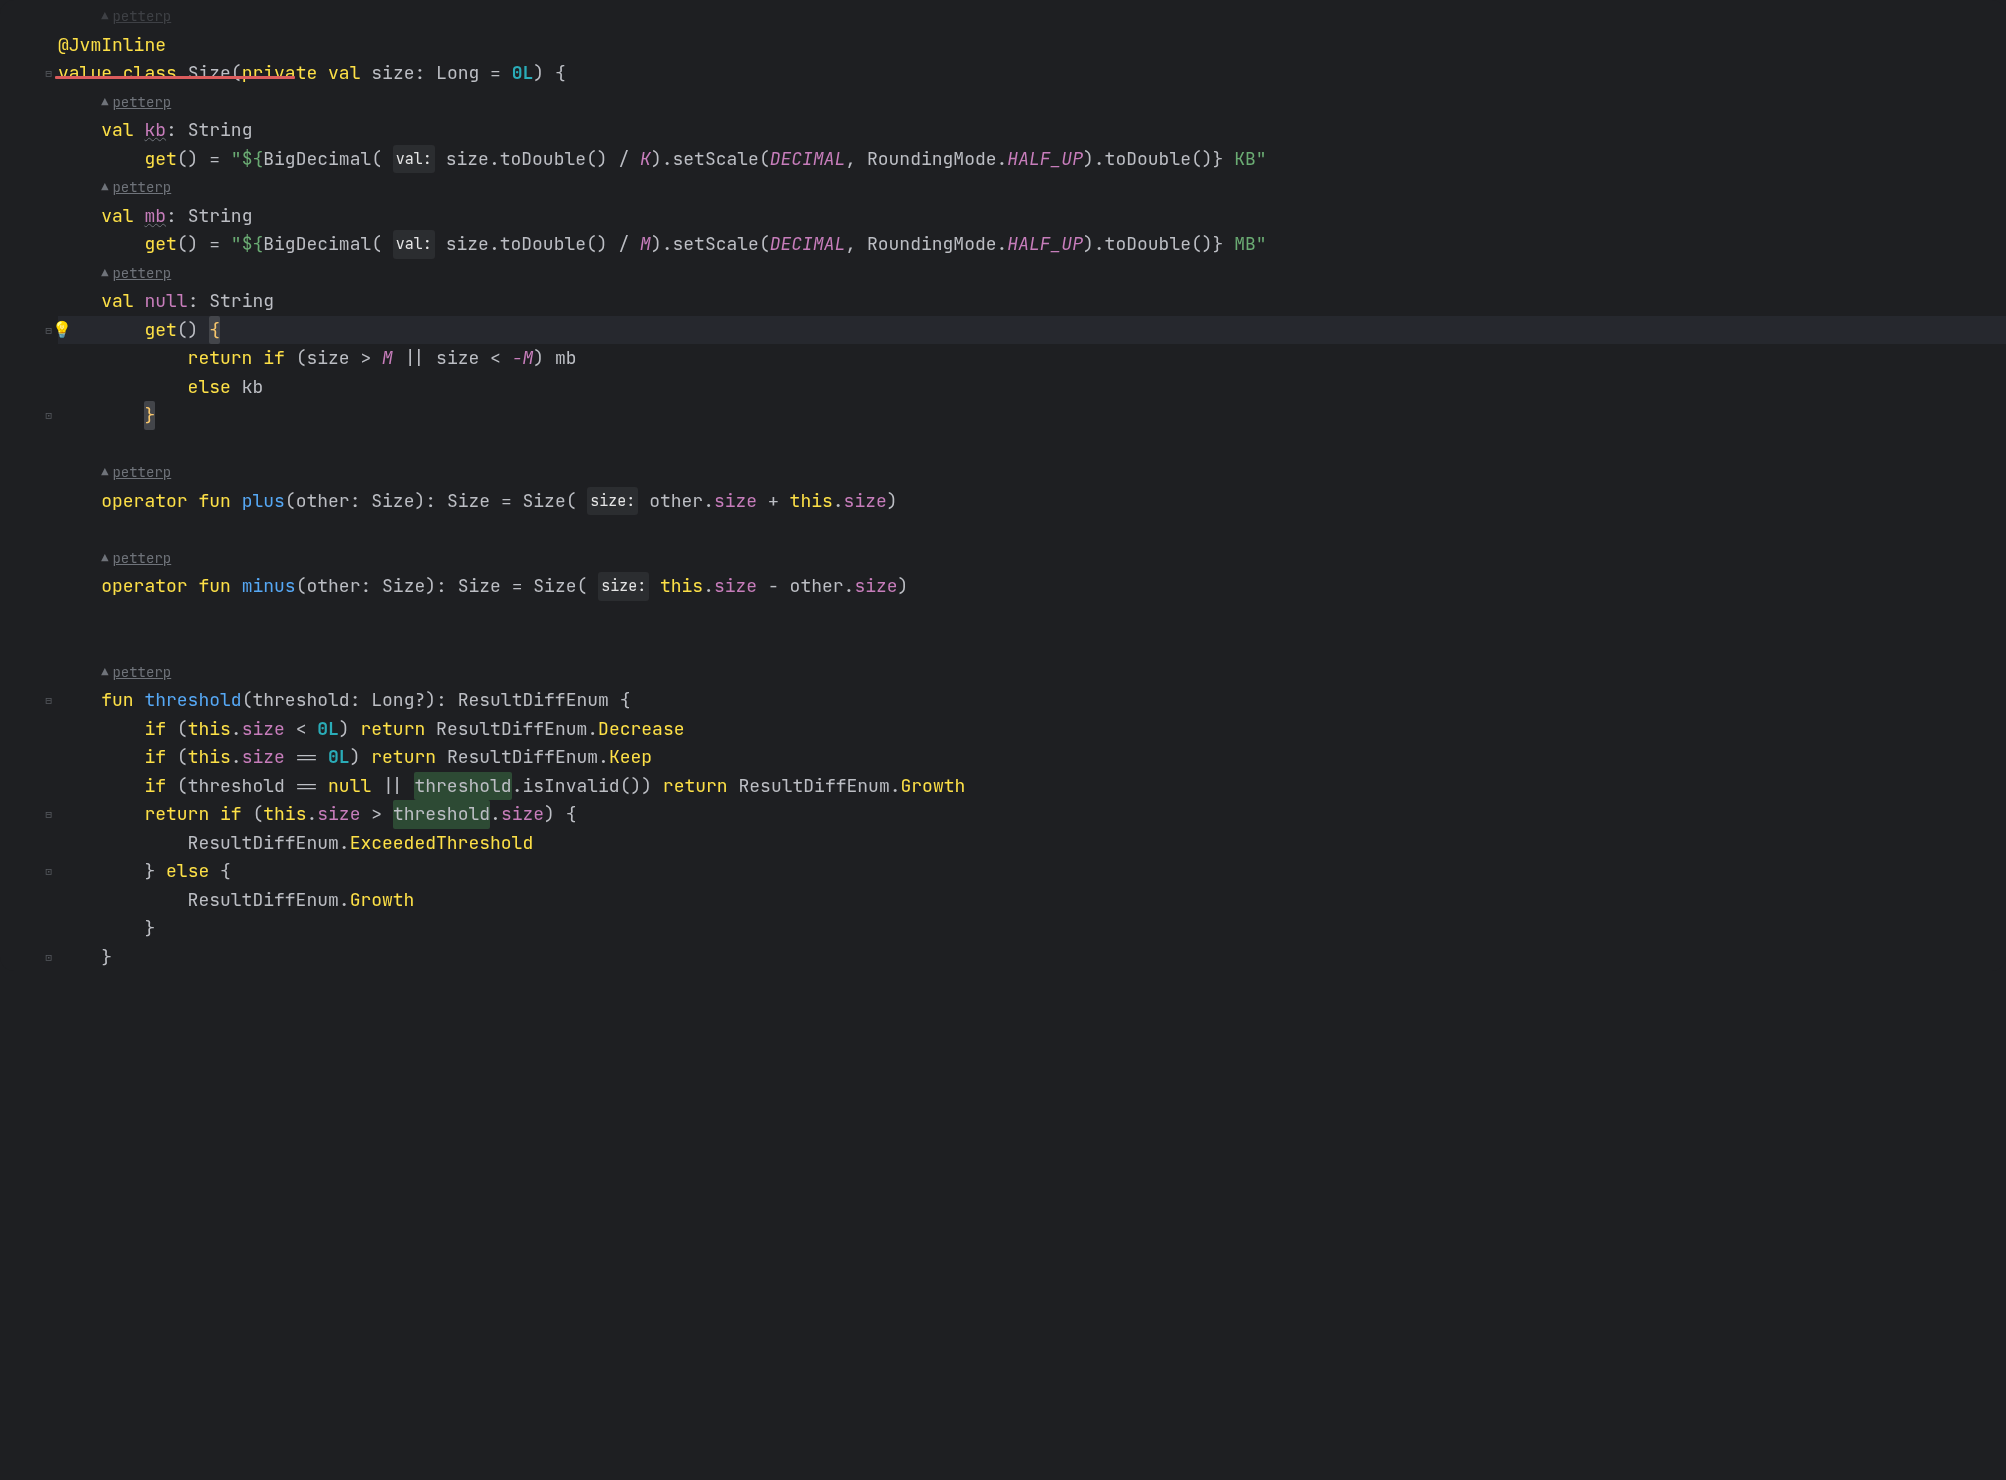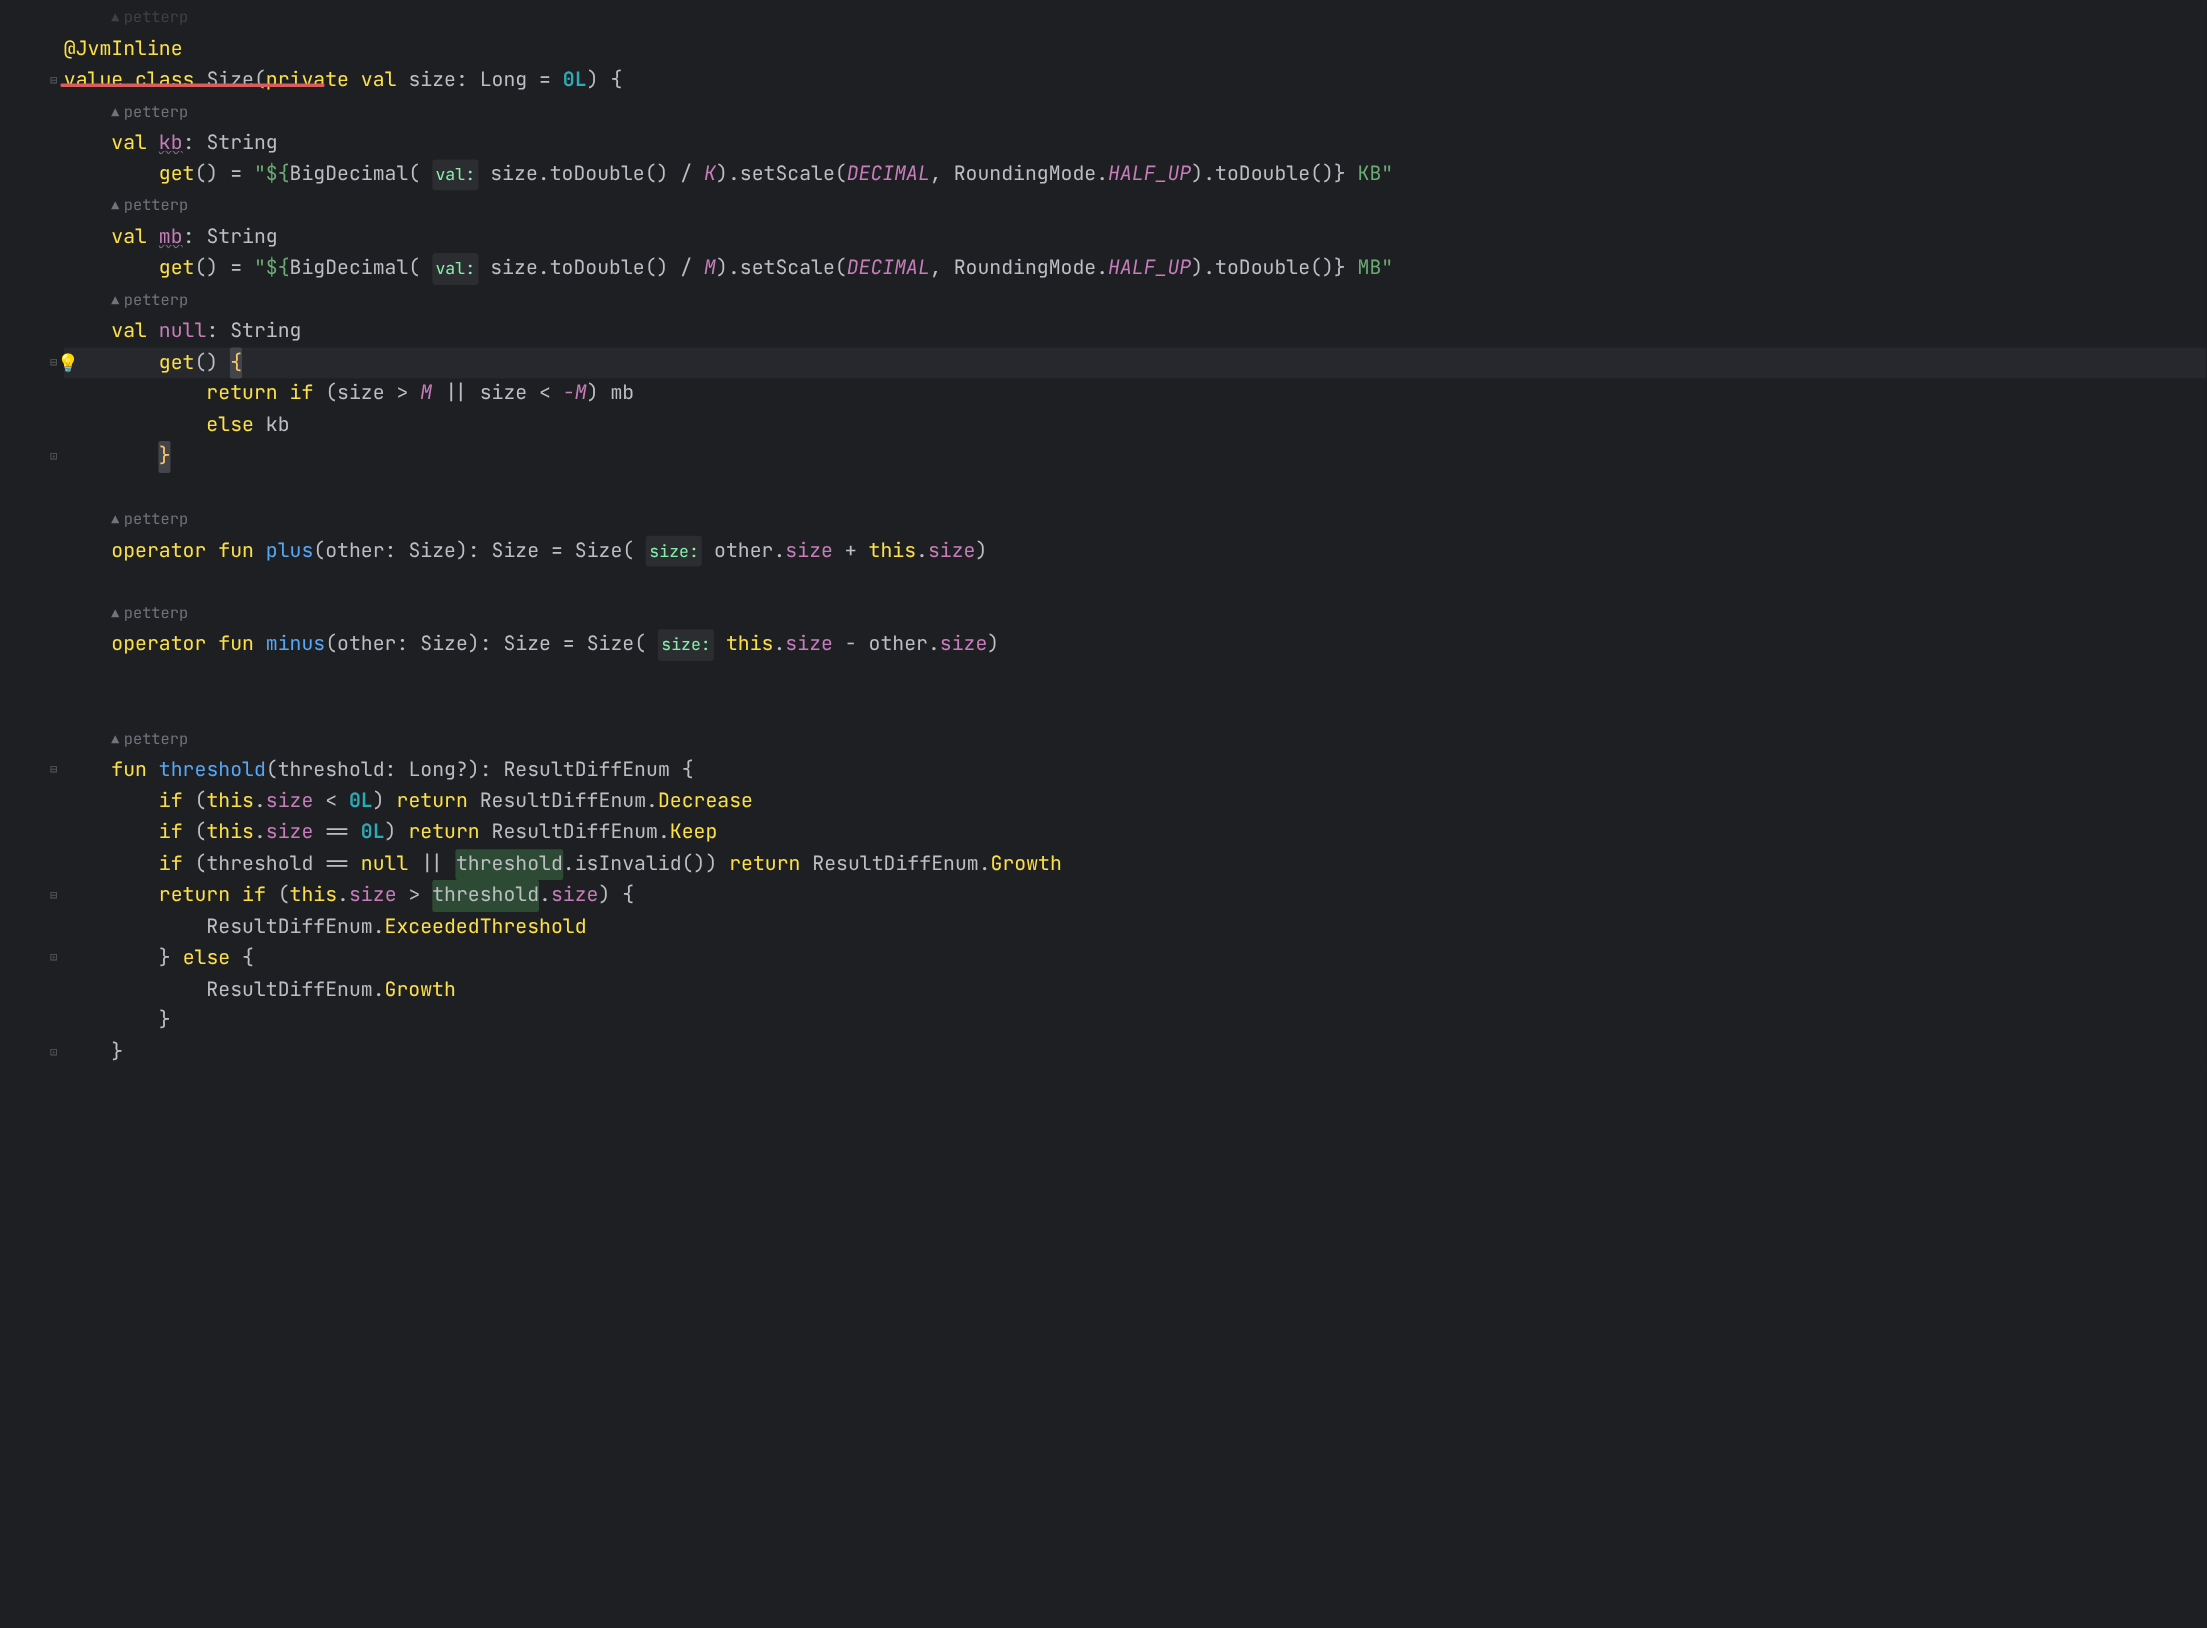--- a/index.html
+++ b/index.html
@@ -55,37 +55,38 @@
   }
   .code-line.highlighted {
     background: #26282e;
   }
   
   .kw { color: #fde047; }          
   .ident { color: #bcbec4; }       
   .fn-decl { color: #56a8f5; }     
   .str { color: #6aab73; }         
   .param-hint {
-    color: #86efac;
+    color: #e5e5e5;
     background: #2b2d30;
     border-radius: 3px;
     padding: 0 3px;
     font-size: 15px;
   }
   .const-it { color: #c77dbb; font-style: italic; }      
   .enum-it  { color: #fde047; }
   .num { color: #2aacb8; font-weight: bold; }                                
   .prop { color: #c77dbb; }                               
   .annot { color: #fde047; }                              
   .punc { color: #bcbec4; }
   .brace-match { background: #43454a; border-radius:2px; }
   .underline-green { background: #2d4a34; border-radius:2px; }
   .comment-author {
     color: #6f737a;
     font-size: 14px;
+    text-decoration: underline;
   }
   .author-icon {
     color: #6f737a;
     font-size: 12px;
     margin-right: 4px;
   }
   .red-underline {
     position: absolute;
     height: 3px;
     background: #db5c5c;

